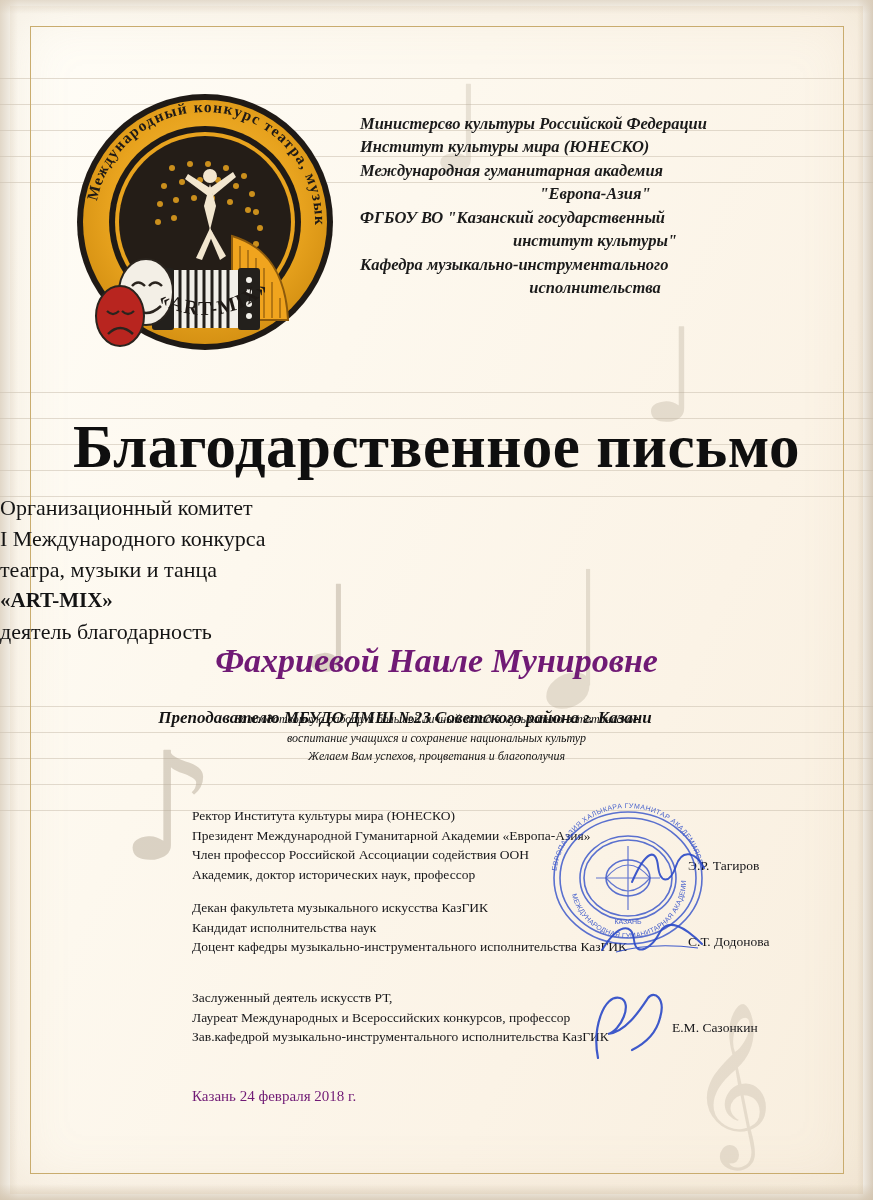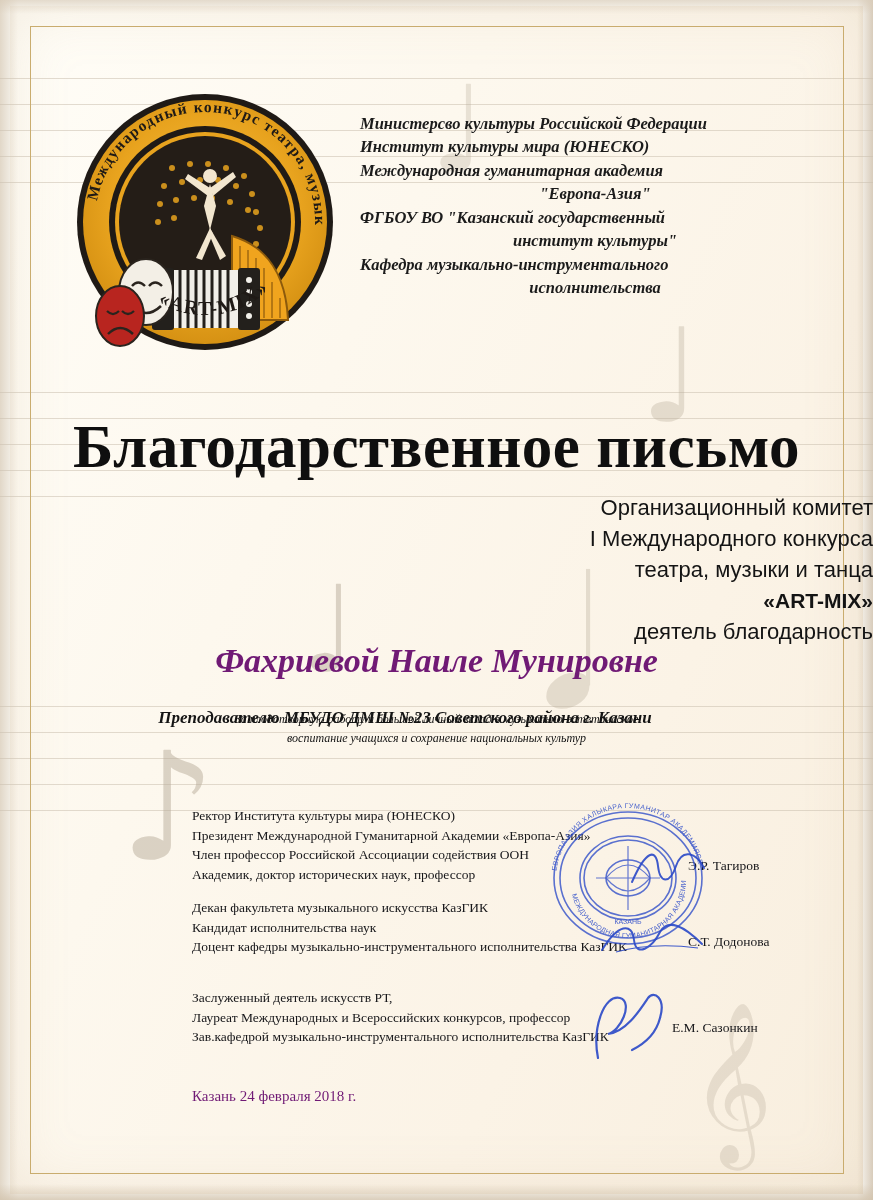--- a/index.html
+++ b/index.html
@@ -113,22 +113,22 @@
     font-weight: bold;
     font-size: 61px;
     letter-spacing: .5px;
     color: #0f0f0f;
   }
 
   .body-block {
     position: absolute;
     left: 0; top: 492px;
     width: 873px;
-    text-align: right;
-    font-family: Liberation Sans, sans-serif;
+    text-align: left;
+    font-family: Liberation Serif, serif;
     font-size: 22px;
     line-height: 1.42;
     color: #141414;
   }
   .body-block .bold {
     font-weight: bold;
     font-size: 21px;
   }
 
   .recipient {
@@ -392,20 +392,21 @@
     <div class="bold">«ART-MIX»</div>
     <div>деятель благодарность</div>
   </div>
 
   <div class="recipient">Фахриевой Наиле Мунировне</div>
   <div class="recipient-role">Преподавателю МБУДО ДМШ №23 Советского района  г. Казани</div>
 
   <div class="citation">
     <div>За плодотворную работу и большой личный вклад в музыкально-эстетическое</div>
     <div>воспитание учащихся и сохранение национальных культур</div>
+    <div>Желаем Вам успехов, процветания и благополучия</div>
   </div>
 
   <div class="sig sig-1">
     <div>Ректор Института культуры мира (ЮНЕСКО)</div>
     <div>Президент Международной  Гуманитарной Академии «Европа-Азия»</div>
     <div>Член профессор Российской Ассоциации содействия ООН</div>
     <div>Академик, доктор исторических наук, профессор</div>
   </div>
   <div class="sig-name sig-name-1">Э.Р. Тагиров</div>
 

